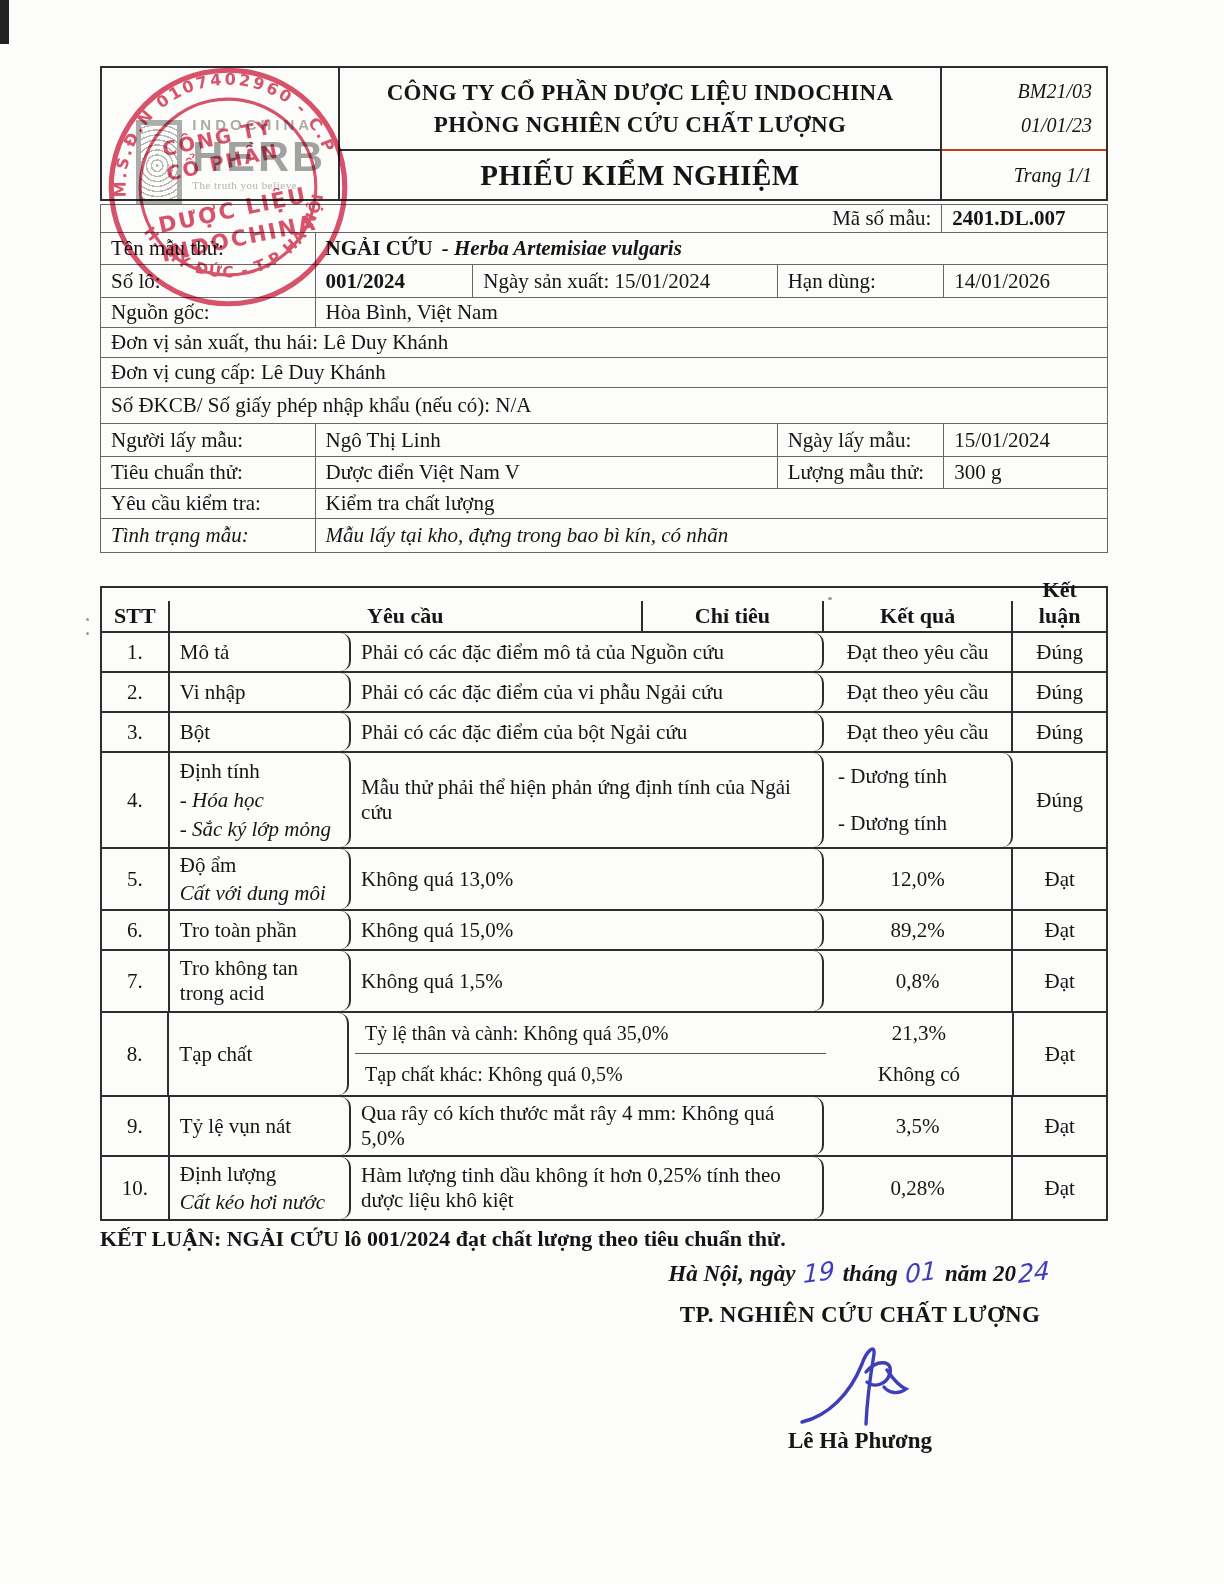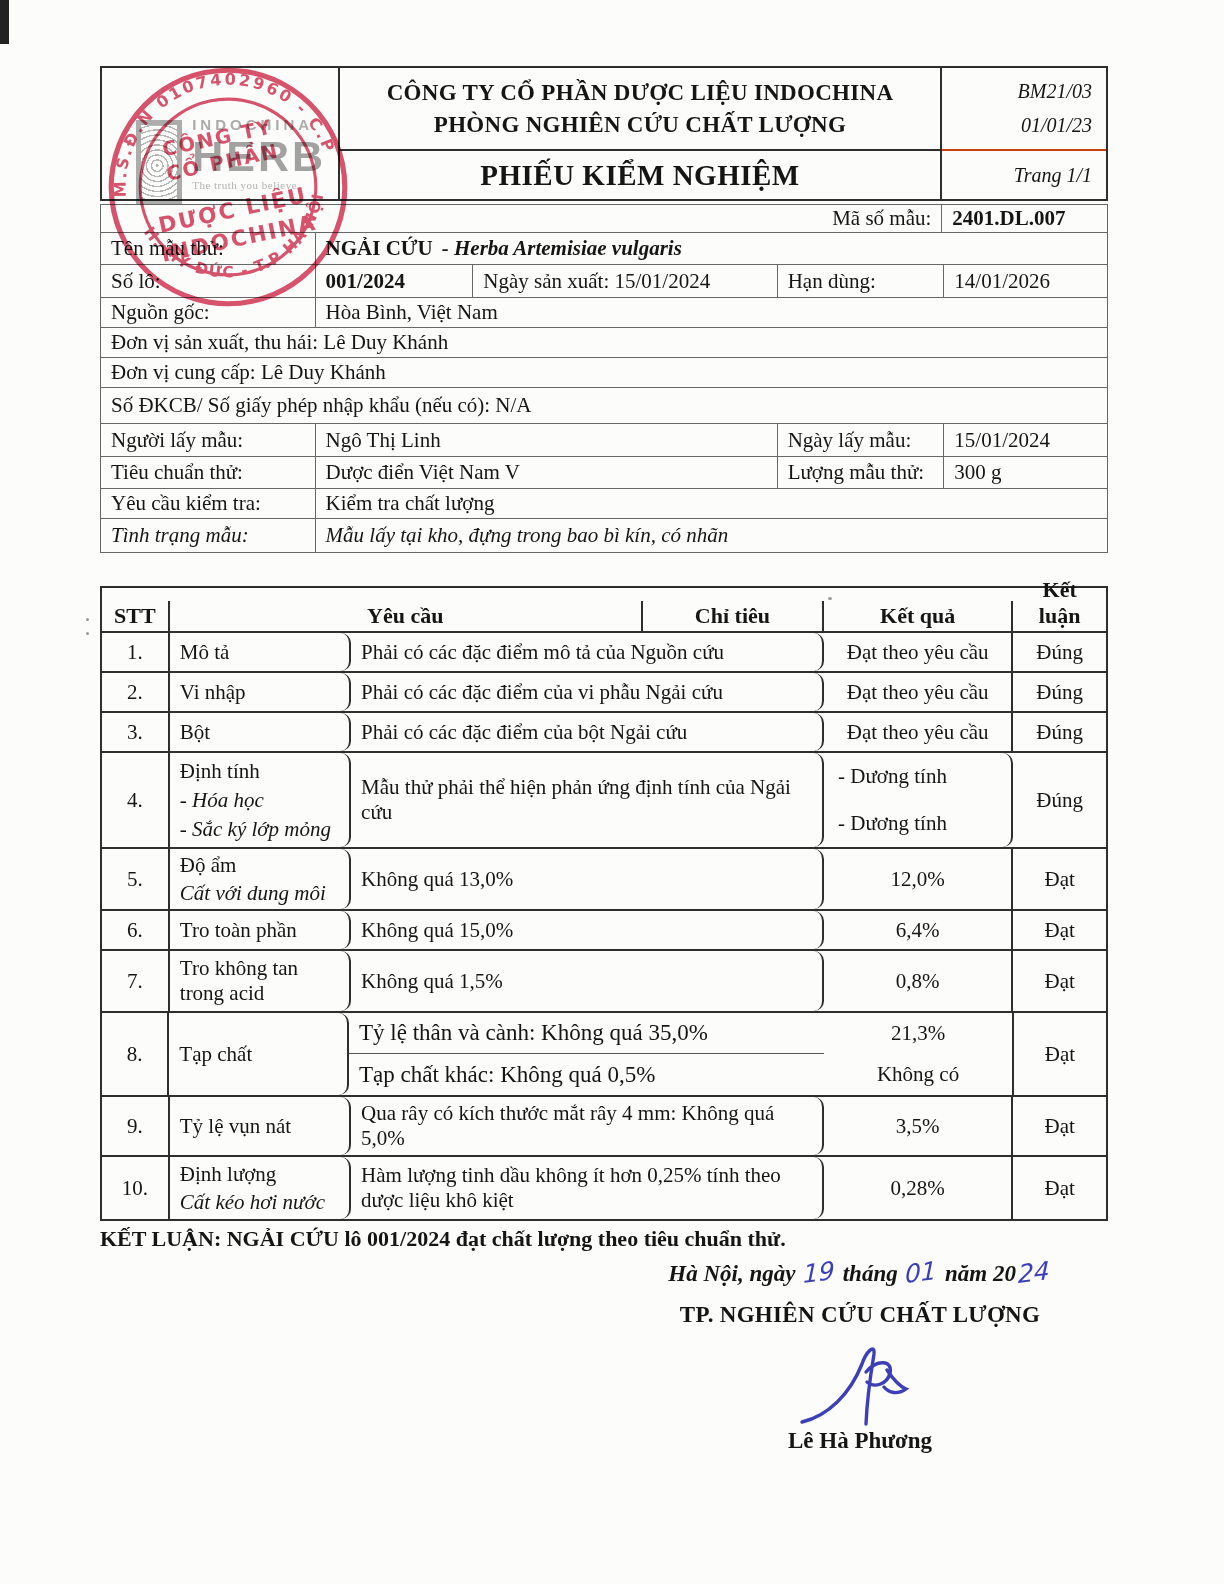--- a/index.html
+++ b/index.html
@@ -65,21 +65,21 @@
   .rrow:last-child { border-bottom:none; }
   .rcell { border-right:2px solid #2e2e2e; padding:2px 10px; font-size:21px;
     display:flex; flex-direction:column; justify-content:center; }
   .rcell:last-child { border-right:none; }
   .cen { align-items:center; text-align:center; }
   .lft { align-items:flex-start; text-align:left;border-radius:10px; }
   .hd { font-weight:bold; font-size:22px; }
   .it { font-style:italic; }
   .sub-col { display:flex; flex-direction:column; border-right:2px solid #2e2e2e; }
   .sub-row { display:flex; flex:1; }
-  .sub-req { width:475px; padding:2px 10px; font-size:23px; display:flex; align-items:center; }
+  .sub-req { width:475px; padding:2px 10px; font-size:20px; display:flex; align-items:center;margin-left:6px; }
   .sub-req-line { border-bottom:1.6px solid #555; }
   .sub-res { width:188px; display:flex; align-items:center; justify-content:center; font-size:21px; }
 
   
   .concl { position:absolute; left:100px; top:1226px; width:1008px; font-weight:bold; font-size:22px; z-index:1; }
   .dateline { position:absolute; left:620px; top:1258px; width:480px; text-align:center;
     font-weight:bold; font-style:italic; font-size:23px; z-index:1; }
   .hand { font-family:"DejaVu Sans","Liberation Sans",sans-serif; color:#3d3fb8; font-weight:normal;
     font-style:italic; font-size:25px; display:inline-block; transform:rotate(-7deg) skewX(-8deg); margin:0 2px; }
   .signer-title { position:absolute; left:620px; top:1302px; width:480px; text-align:center;
@@ -249,21 +249,21 @@
       </div>
       <div class="rcell lft" style="width:475px;">Không quá 13,0%</div>
       <div class="rcell cen" style="width:190px;">12,0%</div>
       <div class="rcell cen" style="width:93px;">Đạt</div>
     </div>
 
     <div class="rrow" style="height:40px;">
       <div class="rcell cen" style="width:68px;">6.</div>
       <div class="rcell lft" style="width:182px;">Tro toàn phần</div>
       <div class="rcell lft" style="width:475px;">Không quá 15,0%</div>
-      <div class="rcell cen" style="width:190px;">6,4%</div>
+      <div class="rcell cen" style="width:190px;">89,2%</div>
       <div class="rcell cen" style="width:93px;">Đạt</div>
     </div>
 
     <div class="rrow" style="height:62px;">
       <div class="rcell cen" style="width:68px;">7.</div>
       <div class="rcell lft" style="width:182px;">Tro không tan trong acid</div>
       <div class="rcell lft" style="width:475px;">Không quá 1,5%</div>
       <div class="rcell cen" style="width:190px;">0,8%</div>
       <div class="rcell cen" style="width:93px;">Đạt</div>
     </div>

